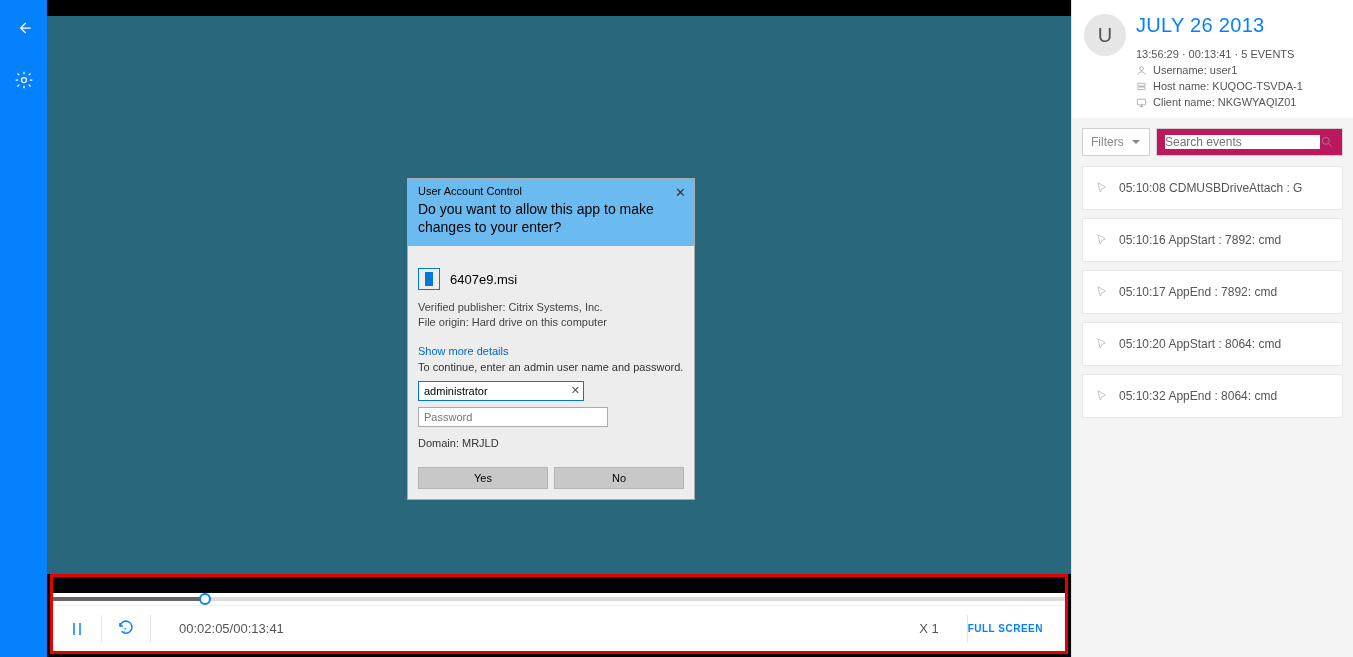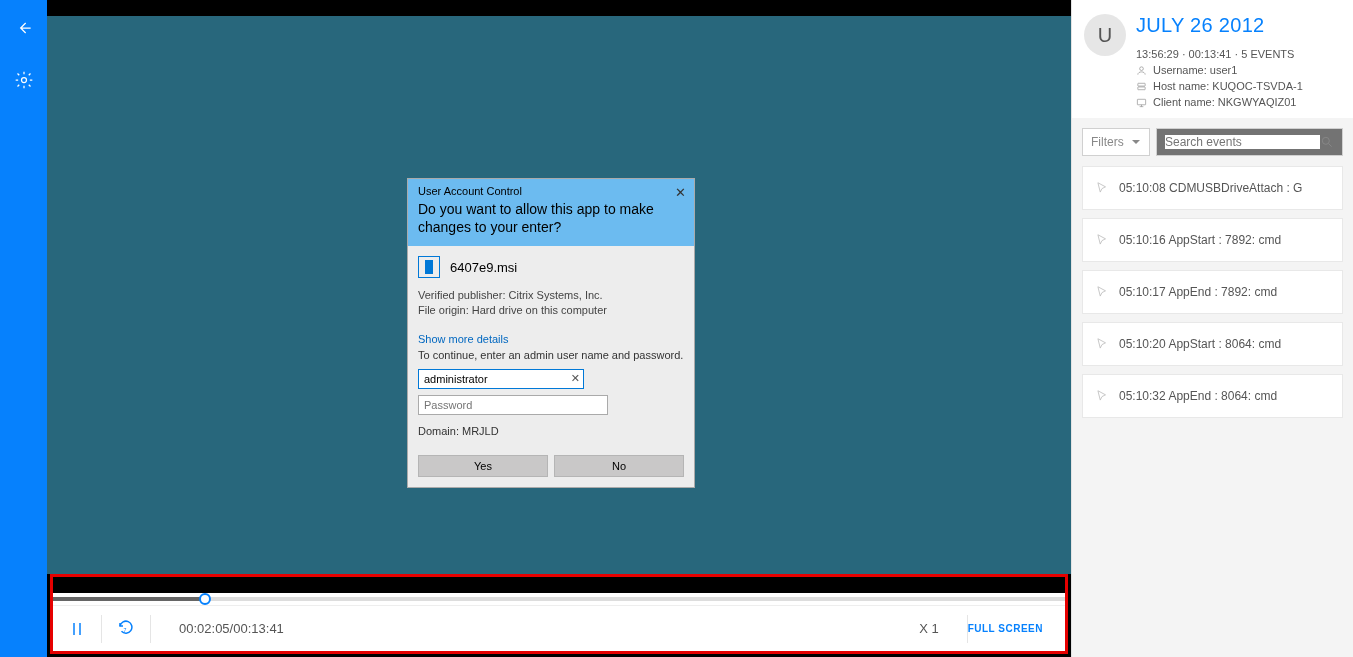--- a/index.html
+++ b/index.html
@@ -11,21 +11,21 @@
   
   .main { flex:1; display:flex; flex-direction:column; background:#000; position:relative; }
   .blackbar { height:16px; background:#000; }
   .viewport { flex:1; background:#28677c; position:relative; }
   
   .uac { position:absolute; left:360px; top:162px; width:288px; background:#ededed; border:1px solid #aaa; font-size:11px; color:#000; }
   .uac-head { background:#6cbbf0; padding:6px 10px 10px 10px; position:relative; }
   .uac-title { font-size:11px; }
   .uac-q { font-size:14px; margin-top:4px; line-height:1.25; }
   .uac-close { position:absolute; right:8px; top:6px; font-size:13px; color:#333; cursor:pointer; }
-  .uac-body { padding:10px 10px 8px 10px; }
+  .uac-body { padding:22px 10px 8px 10px; }
   .uac-file { display:flex; align-items:center; gap:10px; font-size:13px; margin-bottom:10px; }
   .uac-fileicon { width:22px; height:22px; border:1px solid #0078d7; display:flex; align-items:center; justify-content:center; }
   .uac-fileicon::before { content:""; width:8px; height:14px; background:#0078d7; }
   .uac-meta { font-size:11px; color:#444; line-height:1.4; }
   .uac-link { color:#0067c0; font-size:11px; margin-top:14px; display:block; }
   .uac-cont { font-size:11px; color:#333; margin-top:4px; }
   .uac-input-wrap { position:relative; width:166px; margin-top:8px; }
   .uac-input-wrap input { width:100%; border:1px solid #0078d7; padding:3px 22px 3px 5px; font-size:11px; background:#fff; }
   .uac-input-x { position:absolute; right:4px; top:3px; color:#555; font-size:11px; cursor:pointer; }
   .uac-pass { width:190px; margin-top:6px; border:1px solid #aaa; padding:3px 5px; font-size:11px; background:#fff; color:#888; }
@@ -52,21 +52,21 @@
   .side-head { padding:14px 12px 10px 12px; display:flex; gap:10px; align-items:flex-start; background:#fff; }
   .avatar { width:42px; height:42px; border-radius:50%; background:#e6e6e6; display:flex; align-items:center; justify-content:center; font-size:20px; color:#555; flex-shrink:0; }
   .sh-info { flex:1; }
   .sh-date { color:#0681fd; font-size:20px; font-weight:400; letter-spacing:.3px; }
   .sh-sub { font-size:11px; color:#555; margin-top:11px; }
   .sh-row { font-size:11px; color:#555; margin-top:4px; display:flex; align-items:center; gap:6px; }
   .sh-row svg { width:11px; height:11px; stroke:#888; fill:none; stroke-width:1.4; }
   .side-search { display:flex; gap:6px; padding:10px; background:#f4f4f4; }
   .filters { width:68px; border:1px solid #d0d0d0; background:#fff; display:flex; align-items:center; justify-content:space-between; padding:0 8px; height:28px; font-size:12px; color:#888; cursor:pointer; }
   .filters svg { width:10px; height:10px; fill:#888; }
-  .searchbox { flex:1; border:1px solid #d0d0d0; background:#737373; display:flex; align-items:center; height:28px; padding:0 8px; }
+  .searchbox { flex:1; border:1px solid #d0d0d0; background:#be185d; display:flex; align-items:center; height:28px; padding:0 8px; }
   .searchbox input { flex:1; border:none; outline:none; font-size:12px; color:#555; }
   .searchbox svg { width:14px; height:14px; stroke:#888; fill:none; stroke-width:1.6; }
   .events { flex:1; padding:0 10px 10px 10px; display:flex; flex-direction:column; gap:8px; overflow:auto; }
   .event { background:#fff; border:1px solid #e8e8e8; padding:14px 12px; font-size:12px; color:#555; display:flex; align-items:center; gap:10px; cursor:pointer; }
   .event svg { width:14px; height:14px; stroke:#bbb; fill:none; stroke-width:1.4; flex-shrink:0; }
 </style>
 </head>
 <body>
 
 <div class="app">
@@ -149,21 +149,21 @@
         <div class="ctl-sep"></div>
         <div class="ctl-full">FULL SCREEN</div>
       </div>
     </div>
   </div>
 
   <div class="side">
     <div class="side-head">
       <div class="avatar">U</div>
       <div class="sh-info">
-        <div class="sh-date">JULY 26 2012</div>
+        <div class="sh-date">JULY 26 2013</div>
         <div class="sh-sub">
           <span>13:56:29</span> · <span>00:13:41</span> · <span>5 EVENTS</span>
         </div>
         <div class="sh-row">
           <svg viewBox="0 0 24 24">
               <circle cx="12" cy="8" r="4"></circle>
               <path d="M4 21c0-4 4-6 8-6s8 2 8 6"></path>
             </svg>
           <span>Username: user1</span>
         </div>

